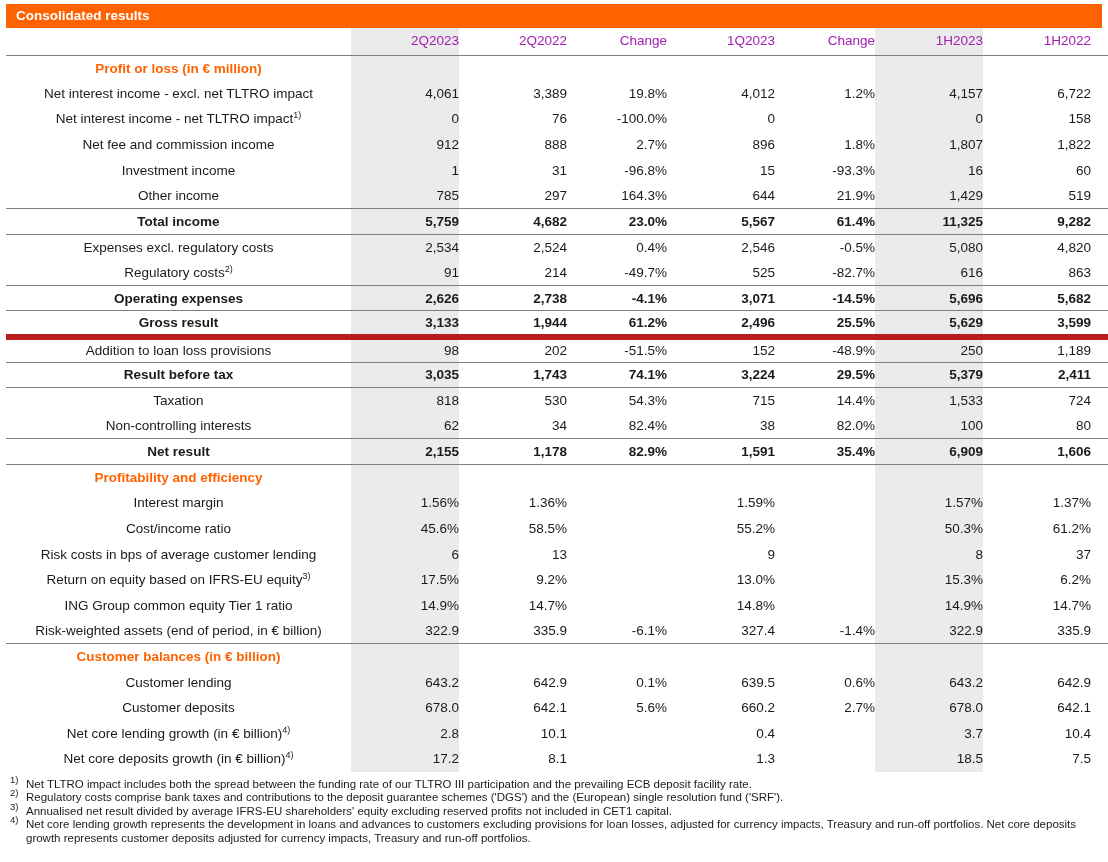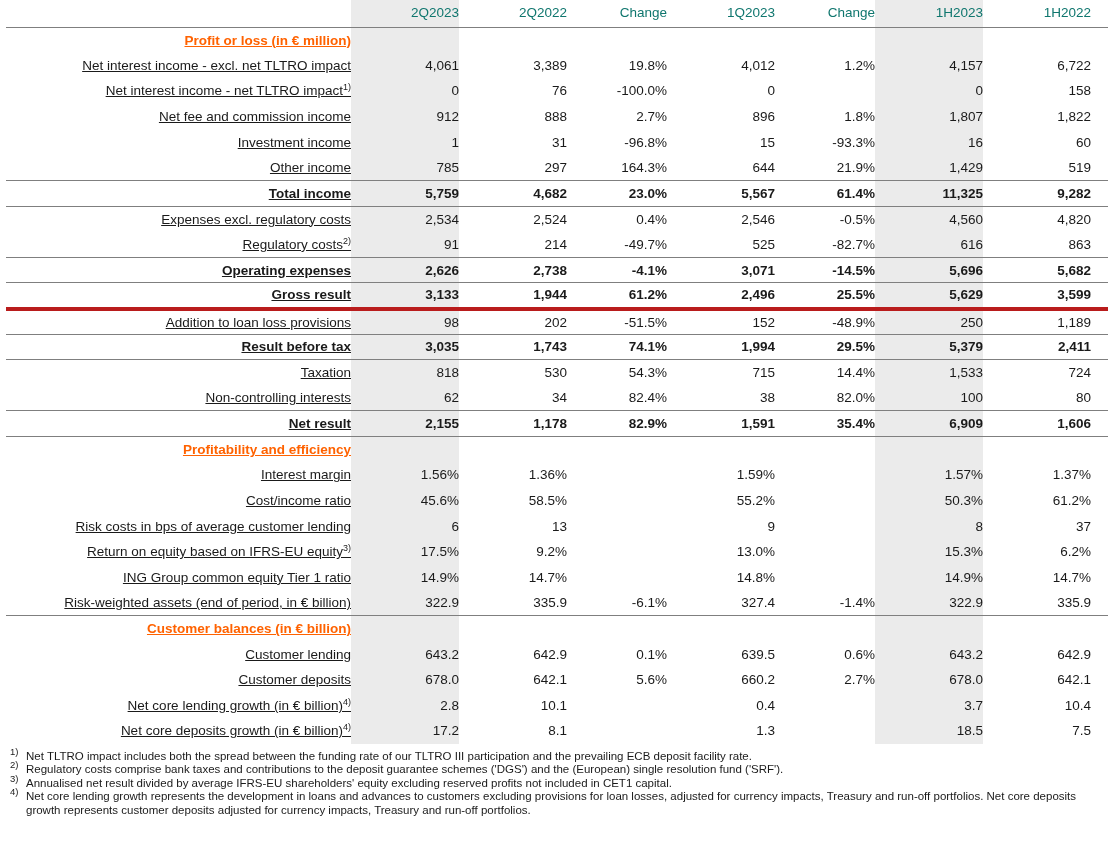--- a/index.html
+++ b/index.html
@@ -48,50 +48,49 @@
   }
   .col-label   { width: 345px; }
   .col-num     { width: 108px; }
   .col-chg     { width: 100px; }
   .col-num-h   { width: 108px; }
 
   tr.row { height: 25.6px; }
   tr.hdr { height: 27px; }
 
   td.label {
-    text-align: right;
+    text-align: center;
     padding-left: 8px;
-    text-decoration: underline;
   }
   td.num {
     text-align: right;
     padding-right: 10px;
   }
   
   .shade { background: #ebebeb; }
 
   
   tr.hdr td {
-    color: #0f766e;
+    color: #a21caf;
     font-size: 13.5px;
     margin-left: 34px;
   }
   tr.hdr td.num { padding-bottom: 2px; }
 
   
   .section td {
     color: #ff6200;
     font-weight: bold;
   }
   
   .bold td { font-weight: bold; }
 
   
   .bt-dark > td { border-top: 1px solid #7f7f7f; }
-  .bt-light > td { border-top: 4px solid #b91c1c; }
+  .bt-light > td { border-top: 6px solid #b91c1c; }
   .bb-dark > td { border-bottom: 1px solid #7f7f7f; }
 
   sup { font-size: 9px; vertical-align: super; line-height: 0; }
 
   
   .footnotes {
     margin-top: 6px;
     font-size: 11.5px;
     line-height: 13.6px;
     color: #1a1a1a;
@@ -107,20 +106,21 @@
     font-size: 11.5px;
   }
   .fn-marker sup { font-size: 9.5px; }
   .fn-text { flex: 1 1 auto; }
 </style>
 </head>
 <body>
 
 <div class="page">
 
+  <div class="title-bar">Consolidated results</div>
 
   <table class="results">
     <colgroup>
       <col class="col-label">
         <col class="col-num">
         <col class="col-num">
         <col class="col-chg">
       <col class="col-num">
         <col class="col-chg">
         <col class="col-num-h">
@@ -216,21 +216,21 @@
           <td class="num">9,282</td>
           <td class="num">22.0%</td>
         </tr>
         <tr class="row bt-dark">
           <td class="label">Expenses excl. regulatory costs</td>
           <td class="num shade">2,534</td>
           <td class="num">2,524</td>
           <td class="num">0.4%</td>
           <td class="num">2,546</td>
           <td class="num">-0.5%</td>
-          <td class="num shade">4,560</td>
+          <td class="num shade">5,080</td>
           <td class="num">4,820</td>
           <td class="num">5.4%</td>
         </tr>
         <tr class="row">
           <td class="label">Regulatory costs<sup>2)</sup></td>
           <td class="num shade">91</td>
           <td class="num">214</td>
           <td class="num">-49.7%</td>
           <td class="num">525</td>
           <td class="num">-82.7%</td>
@@ -269,21 +269,21 @@
           <td class="num">-48.9%</td>
           <td class="num shade">250</td>
           <td class="num">1,189</td>
           <td class="num">-79.0%</td>
         </tr>
         <tr class="row bold bt-dark">
           <td class="label">Result before tax</td>
           <td class="num shade">3,035</td>
           <td class="num">1,743</td>
           <td class="num">74.1%</td>
-          <td class="num">1,994</td>
+          <td class="num">3,224</td>
           <td class="num">29.5%</td>
           <td class="num shade">5,379</td>
           <td class="num">2,411</td>
           <td class="num">123.1%</td>
         </tr>
         <tr class="row bt-dark">
           <td class="label">Taxation</td>
           <td class="num shade">818</td>
           <td class="num">530</td>
           <td class="num">54.3%</td>

